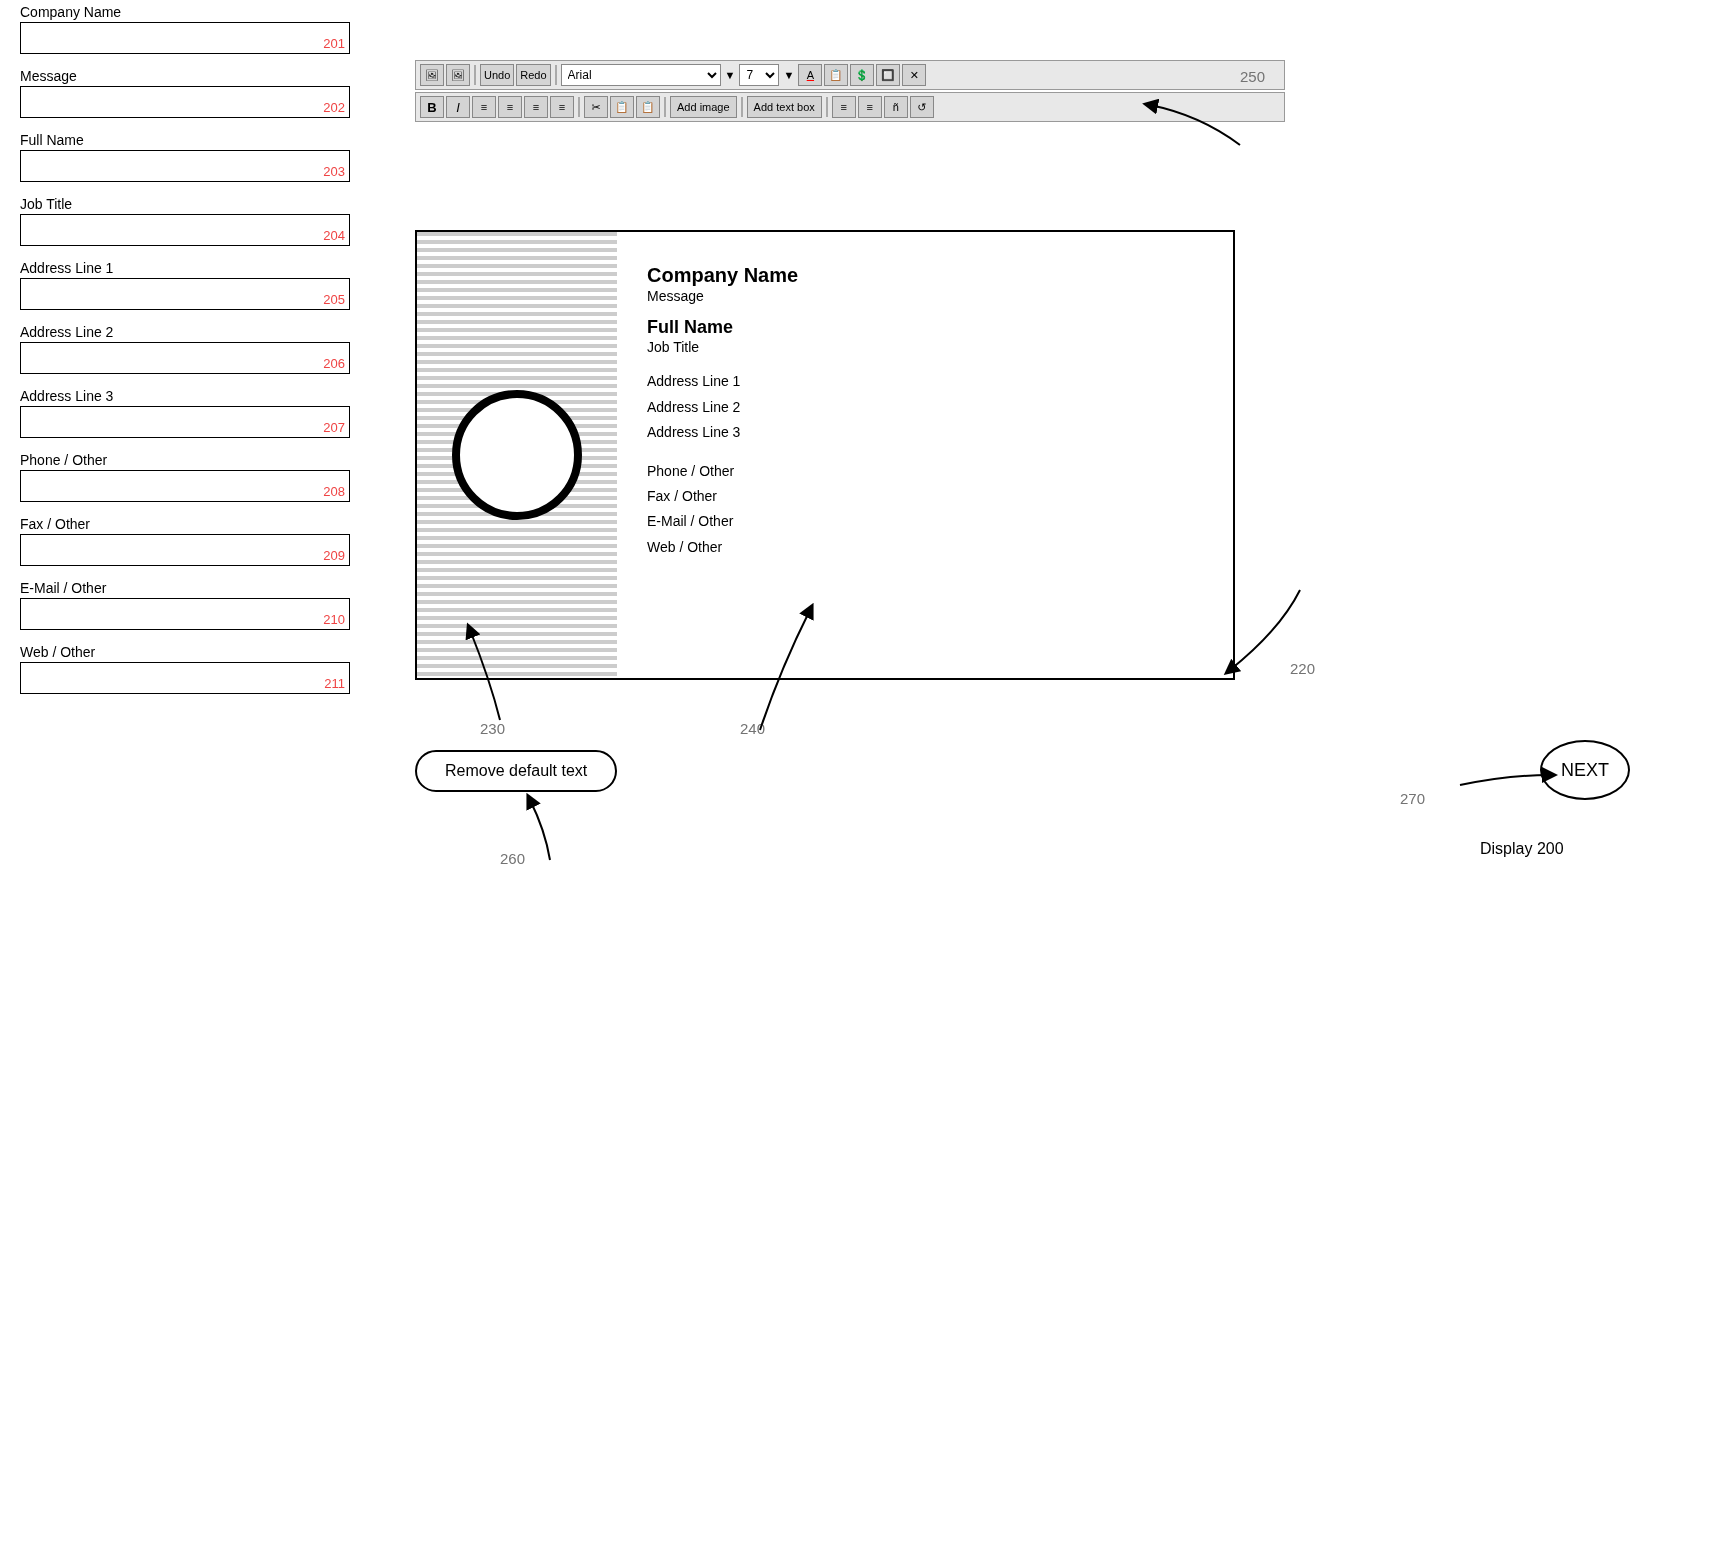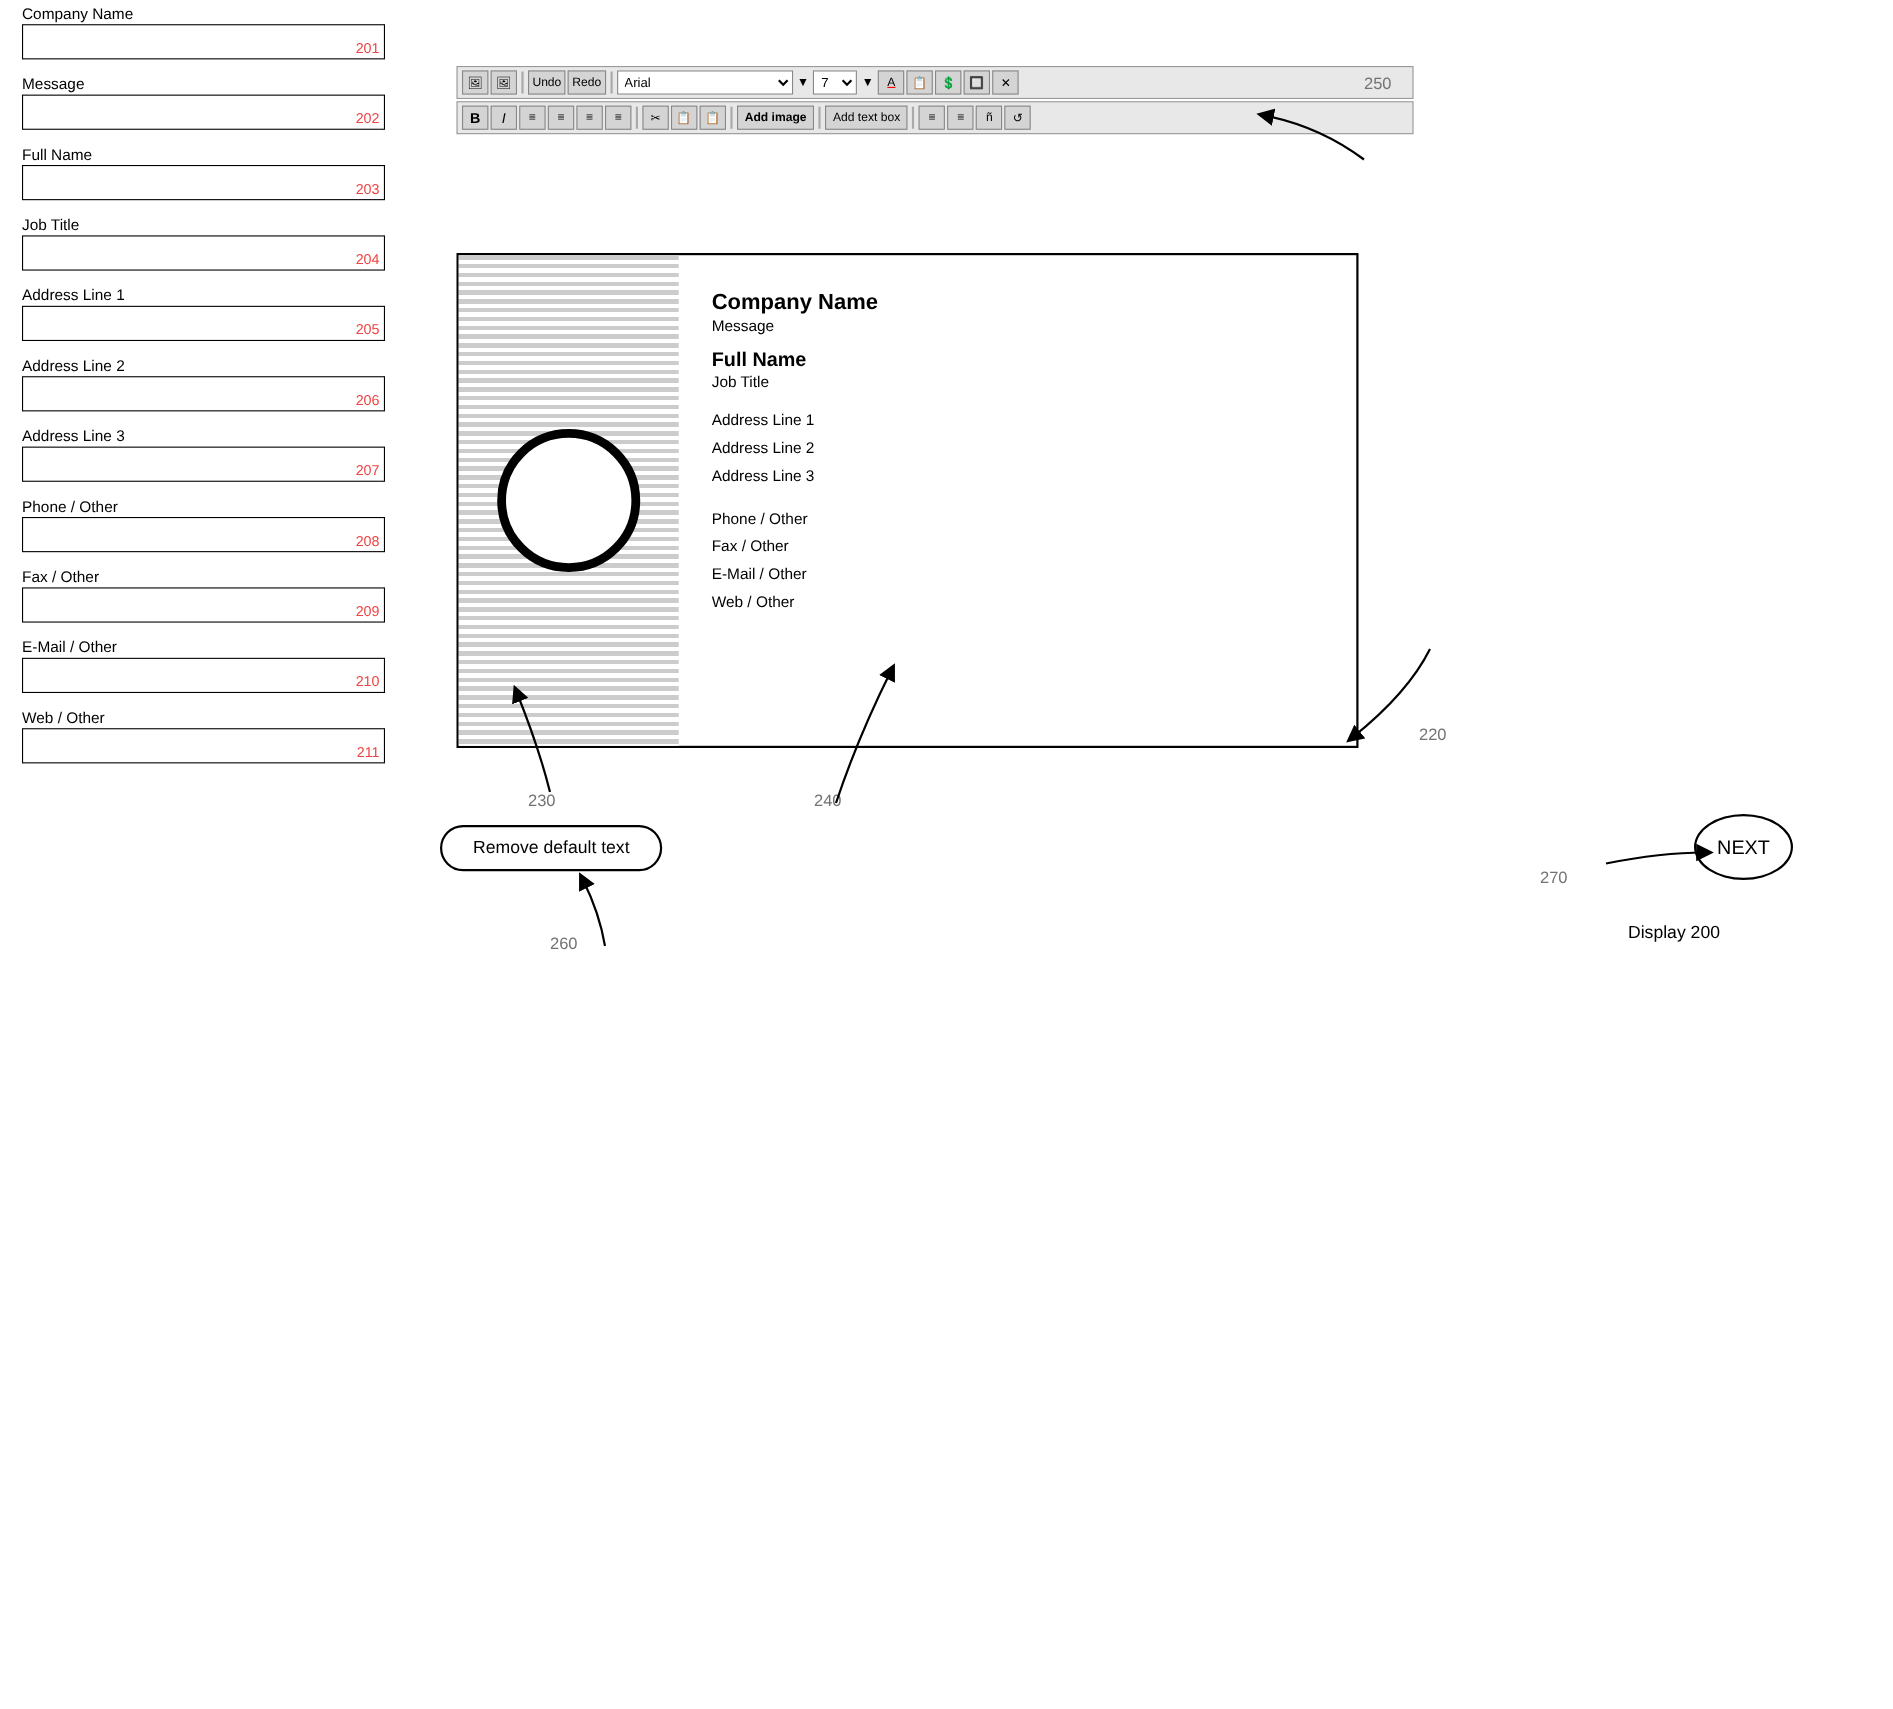--- a/index.html
+++ b/index.html
@@ -199,21 +199,21 @@
 
     
     .arrow-svg {
       position: absolute;
       pointer-events: none;
     }
 
     
     .remove-btn {
       position: absolute;
-      left: 400px;
+      left: 415px;
       top: 750px;
       border: 2.5px solid #000;
       border-radius: 30px;
       background: #fff;
       padding: 10px 28px;
       font-size: 16px;
       cursor: pointer;
       font-family: Arial, sans-serif;
     }
 
@@ -390,21 +390,21 @@
       </button>
     <button class="tb-btn">≡</button>
     <button class="tb-btn">≡</button>
     <button class="tb-btn">≡</button>
     <button class="tb-btn">≡</button>
     <div class="tb-separator"></div>
     <button class="tb-btn">✂</button>
     <button class="tb-btn">📋</button>
     <button class="tb-btn">📋</button>
     <div class="tb-separator"></div>
-    <button class="tb-btn" style="padding:0 6px;font-weight:bold;">Add image</button>
+    <button class="tb-btn" style="padding:0 6px;">Add image</button>
     <div class="tb-separator"></div>
     <button class="tb-btn" style="padding:0 6px;">Add text box</button>
     <div class="tb-separator"></div>
     <button class="tb-btn">≡</button>
     <button class="tb-btn">≡</button>
     <button class="tb-btn">ñ</button>
     <button class="tb-btn">↺</button>
   </div>
 </div>
 

